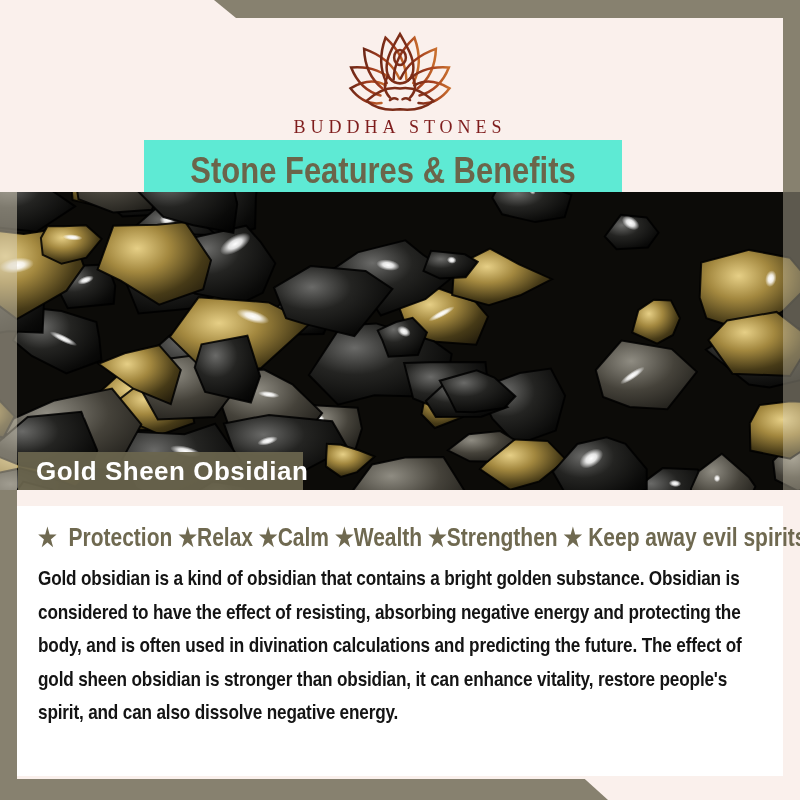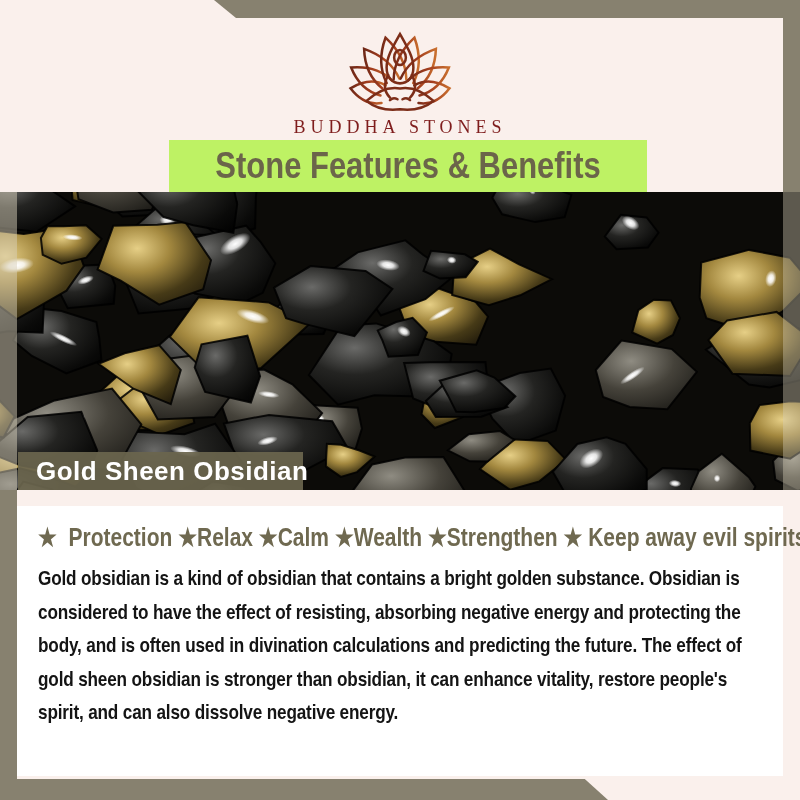--- a/index.html
+++ b/index.html
@@ -13,22 +13,22 @@
   #bar-right{right:0;top:0;width:17px;height:195px}
   #bar-left{left:0;top:490px;width:17px;height:310px}
   #bar-bottom{left:0;bottom:0;width:800px;height:21px;
     clip-path:polygon(0 0,73.1% 0,76% 100%,0 100%)}
 
   #header{position:absolute;left:0;top:18px;width:800px;text-align:center}
   #logo{display:block;margin:11px auto 1px;width:168px;height:87px}
   #brand-name{font-family:"Liberation Serif",serif;font-size:18px;
     letter-spacing:5px;color:#7f1d1d;white-space:nowrap}
 
-  #title-band{position:absolute;left:169px;top:140px;width:478px;height:52px;
-    background:#bef264;display:flex;align-items:center;justify-content:center}
+  #title-band{position:absolute;left:144px;top:140px;width:478px;height:52px;
+    background:#5eead4;display:flex;align-items:flex-end;justify-content:center}
   #title-band h1{margin:0;font-size:36px;font-weight:bold;color:#6b654a;
     white-space:nowrap;transform:scaleX(.86)}
 
   #photo{position:absolute;left:0;top:192px;width:800px;height:298px;background:#0369a1}
   #photo svg{display:block}
   #photo-label{position:absolute;left:18px;bottom:0;width:267px;height:38px;
     background:rgba(107,101,77,.93);color:#fff;font-size:26px;font-weight:bold;
     letter-spacing:.5px;display:flex;align-items:center;padding-left:18px;
     white-space:nowrap}
 

